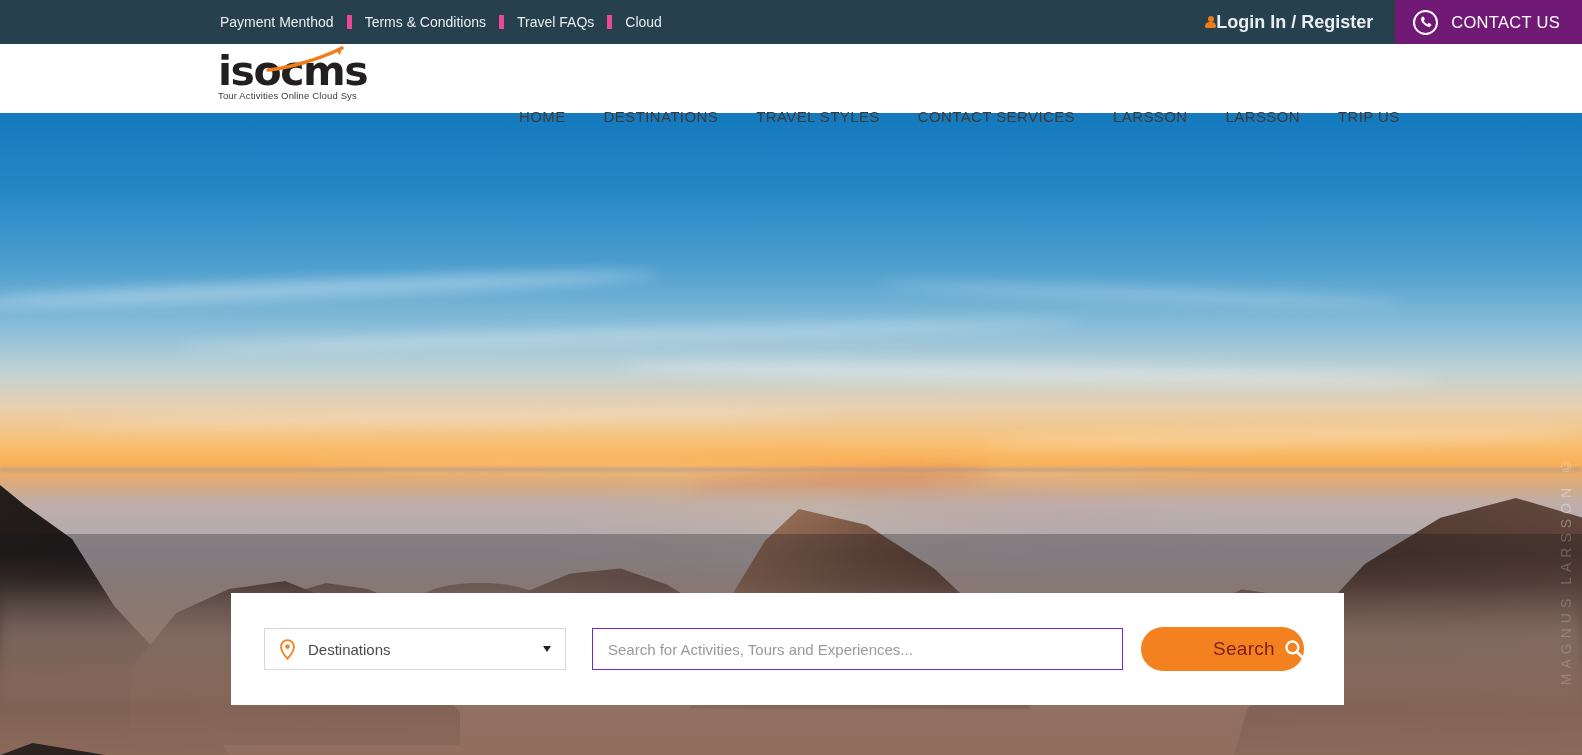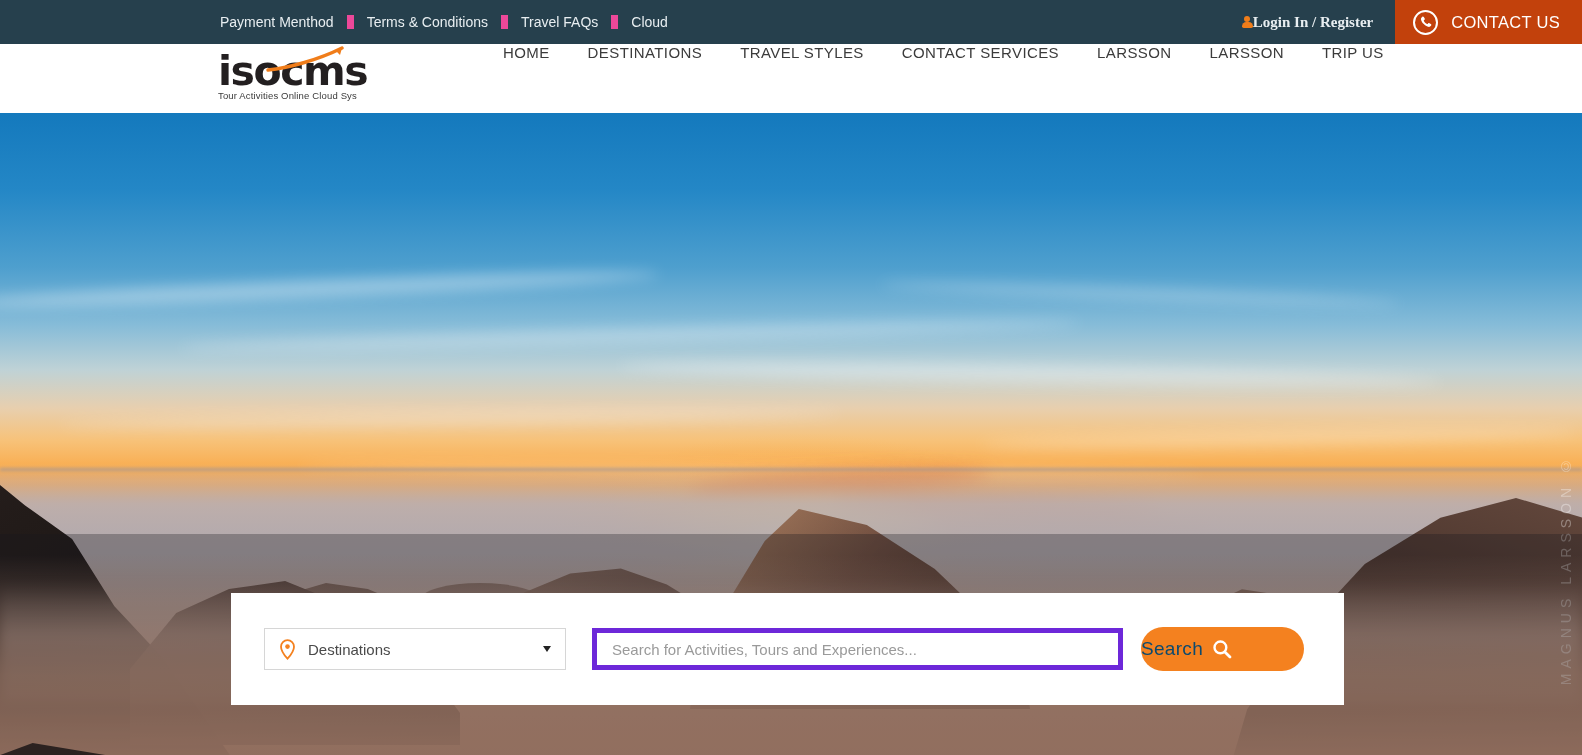--- a/index.html
+++ b/index.html
@@ -41,43 +41,42 @@
   .toplink {
     color: #e8eef1;
     font-size: 14px;
     text-decoration: none;
     padding: 0 13px;
     line-height: 14px;
     white-space: nowrap;
     cursor: pointer;
   }
   .toplink:first-child { padding-left: 0; }
-  .toplink + .toplink { border-left: 7px solid #ec4899; }
+  .toplink + .toplink { border-left: 5px solid #ec4899; }
 
   .topbar-right {
     position: absolute;
     right: 0;
     top: 0;
     height: 44px;
     display: flex;
     align-items: center;
   }
 
   .login-link {
     display: flex;
     align-items: center;
     gap: 0;
     color: #e8eef1;
-    font-size: 15px;
+    font-size: 18px;
     font-weight: bold;
     text-decoration: none;
     padding-right: 22px;
     white-space: nowrap;
     cursor: pointer;
-    font-family: Liberation Serif, serif;
   }
 
   .user-icon {
     display: inline-block;
     width: 11px;
     height: 13px;
     position: relative;
   }
   .user-icon::before {
     content: "";
@@ -95,21 +94,21 @@
     border-radius: 5px 5px 2px 2px;
     background: #f07d1a;
   }
 
   .contact-btn {
     display: flex;
     align-items: center;
     gap: 13px;
     height: 44px;
     padding: 0 22px 0 18px;
-    background: #c2410c;
+    background: #701a75;
     color: #ffffff;
     font-size: 16.5px;
     letter-spacing: 0.3px;
     text-decoration: none;
     white-space: nowrap;
     cursor: pointer;
   }
 
   .phone-circle {
     width: 25px; height: 25px;
@@ -160,25 +159,25 @@
   }
   .logo-tag {
     font-size: 9.5px;
     color: #3a3a3a;
     letter-spacing: 0.15px;
     margin-top: -2px;
   }
 
   .nav {
     position: absolute;
-    left: 484px;
+    left: 500px;
     top: 0;
     height: 81px;
     display: flex;
-    align-items: flex-start;
+    align-items: flex-end;
   }
   .nav-item {
     color: #3b3b3b;
     font-size: 15px;
     letter-spacing: 0.4px;
     text-decoration: none;
     padding: 0 19px;
     white-space: nowrap;
     cursor: pointer;
   }
@@ -443,44 +442,44 @@
     border-left: 4.5px solid transparent;
     border-right: 4.5px solid transparent;
     border-top: 6px solid #222222;
     margin-right: 4px;
   }
 
   .search-input {
     width: 531px;
     height: 42px;
     margin-left: 26px;
-    border: 5px solid #6d28d9;
+    border: 1px solid #6d28d9;
     background: #ffffff;
     padding: 0 15px;
     font-family: "Liberation Sans", sans-serif;
     font-size: 15px;
     color: #333333;
     outline: none;
   }
   .search-input::placeholder { color: #9a9a9a; }
 
   .search-btn {
     margin-left: 18px;
     width: 163px;
     height: 44px;
     background: #f4811f;
     border: none;
     border-radius: 24px;
-    color: #0c4a6e;
+    color: #7f1d1d;
     font-family: "Liberation Sans", sans-serif;
     font-size: 19px;
     letter-spacing: 0.3px;
     display: flex;
     align-items: center;
-    justify-content: flex-start;
+    justify-content: flex-end;
     gap: 9px;
     cursor: pointer;
   }
   .search-btn svg { display: block; }
 </style>
 </head>
 <body>
 
 <div class="page">
 

